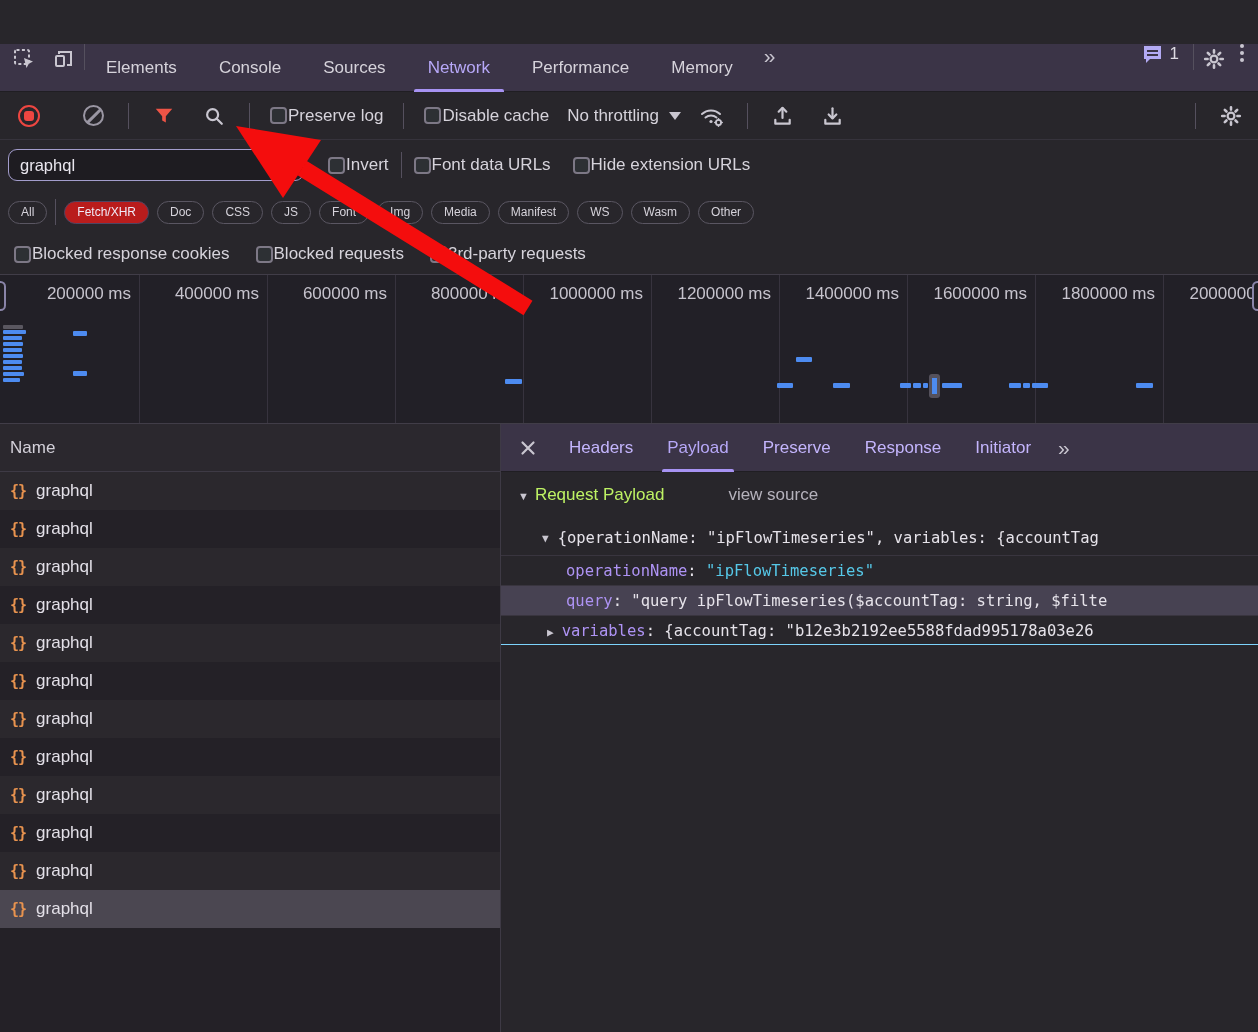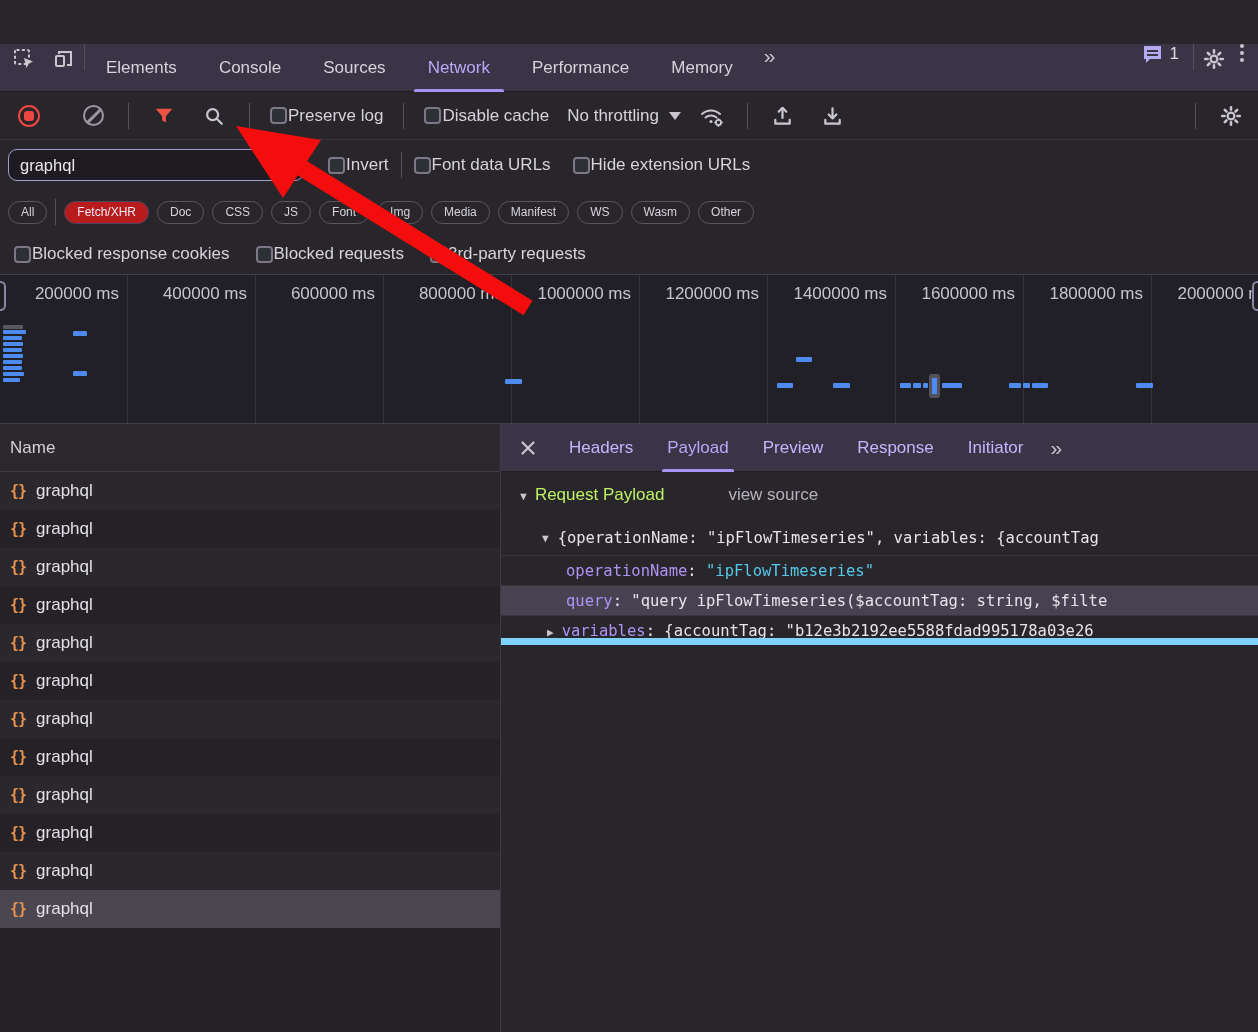--- a/index.html
+++ b/index.html
@@ -59,21 +59,21 @@
   .chipsrow{ height:44px; display:flex; align-items:center; gap:8px; padding-left:8px; }
   .chip{ border:1px solid #5a5662; border-radius:15px; padding:3.5px 12px; color:#d6d3db; font-size:12px; }
   .chip.active{ background:#b91c1c; border-color:#4d4563; color:#efeaf8; }
 
   
   .advrow{ height:40px; display:flex; align-items:center; gap:26px; padding-left:14px; }
 
   
   .overview{ position:relative; height:150px; background:#222027;
              border-top:1px solid #413d48; border-bottom:1px solid #413d48; overflow:hidden; }
-  .tcols{ display:flex; height:100%; }
+  .tcols{ display:flex; height:100%;margin-left:12px; }
   .tcol{ flex:0 0 128px; border-right:1px solid #37333e; text-align:right;
          padding:9px 8px 0 0; color:#c6c3cd; font-size:17px; overflow:hidden; white-space:nowrap; }
   .ovbar{ position:absolute; background:#4d8bf0; border-radius:1px; }
   .ovbar.cap{ background:#5a5760; }
   .ovbar.marker{ background:#55515c; border-radius:3px; }
   .ovbar.marker::after{ content:""; position:absolute; left:3px; top:4px; width:5px; bottom:4px; background:#4d8bf0; }
   .grip{ position:absolute; top:6px; width:11px; height:30px; border:2px solid #8a84a8;
          border-radius:6px; background:#211f24; }
 
   
@@ -100,21 +100,21 @@
   .payload{ padding-top:13px; overflow:hidden; }
   .pheader{ height:36px; display:flex; align-items:baseline; padding-left:17px; }
   .tri{ color:#c9c6d0; font-size:11px; margin-right:6px; }
   .ptitle{ font-weight:normal; color:#bef264; }
   .viewsource{ margin-left:64px; color:#b5b2bc; }
   .pline1{ height:34px; display:flex; align-items:center; padding-left:41px; white-space:nowrap;
            font-family:"DejaVu Sans Mono",monospace; font-size:15.5px; color:#e6e3ea; overflow:hidden; }
   .pline1 .tri{ margin-right:9px; }
   .prow{ height:30px; line-height:30px; border-top:1px solid #39353f; padding-left:65px; white-space:nowrap;
          font-family:"DejaVu Sans Mono",monospace; font-size:15.5px; color:#e6e3ea; overflow:hidden; }
-  .prow:last-child{ border-bottom:7px solid #7dd3fc; }
+  .prow:last-child{ border-bottom:1px solid #7dd3fc; }
   .prow.sel{ background:#474252; }
   .prow .tri{ display:inline-block; margin:0 8px 0 -19px; font-size:11px; }
   .key{ color:#ae93f4; }
   .val-string{ color:#56c8e8; }
 
   .annotation-arrow{ position:absolute; left:0; top:0; z-index:50; pointer-events:none; }
 </style>
 </head>
 <body>
 
@@ -404,21 +404,21 @@
 
     <div class="right">
       <div class="dtabs">
         <span class="close-x">
           <svg width="16" height="16" viewBox="0 0 16 16" stroke="#c9c6d0" stroke-width="2.2" stroke-linecap="round">
             <path d="M2.5 2.5 L13.5 13.5 M13.5 2.5 L2.5 13.5"></path>
           </svg>
         </span>
         <span class="dtab">Headers</span>
         <span class="dtab active">Payload</span>
-        <span class="dtab">Preview</span>
+        <span class="dtab">Preserve</span>
         <span class="dtab">Response</span>
         <span class="dtab">Initiator</span>
         <span class="more-tabs">»</span>
       </div>
       <div class="payload">
         <div class="pheader">
           <span class="tri">▼</span>
           <span class="ptitle">Request Payload</span>
           <span class="viewsource">view source</span>
         </div>

